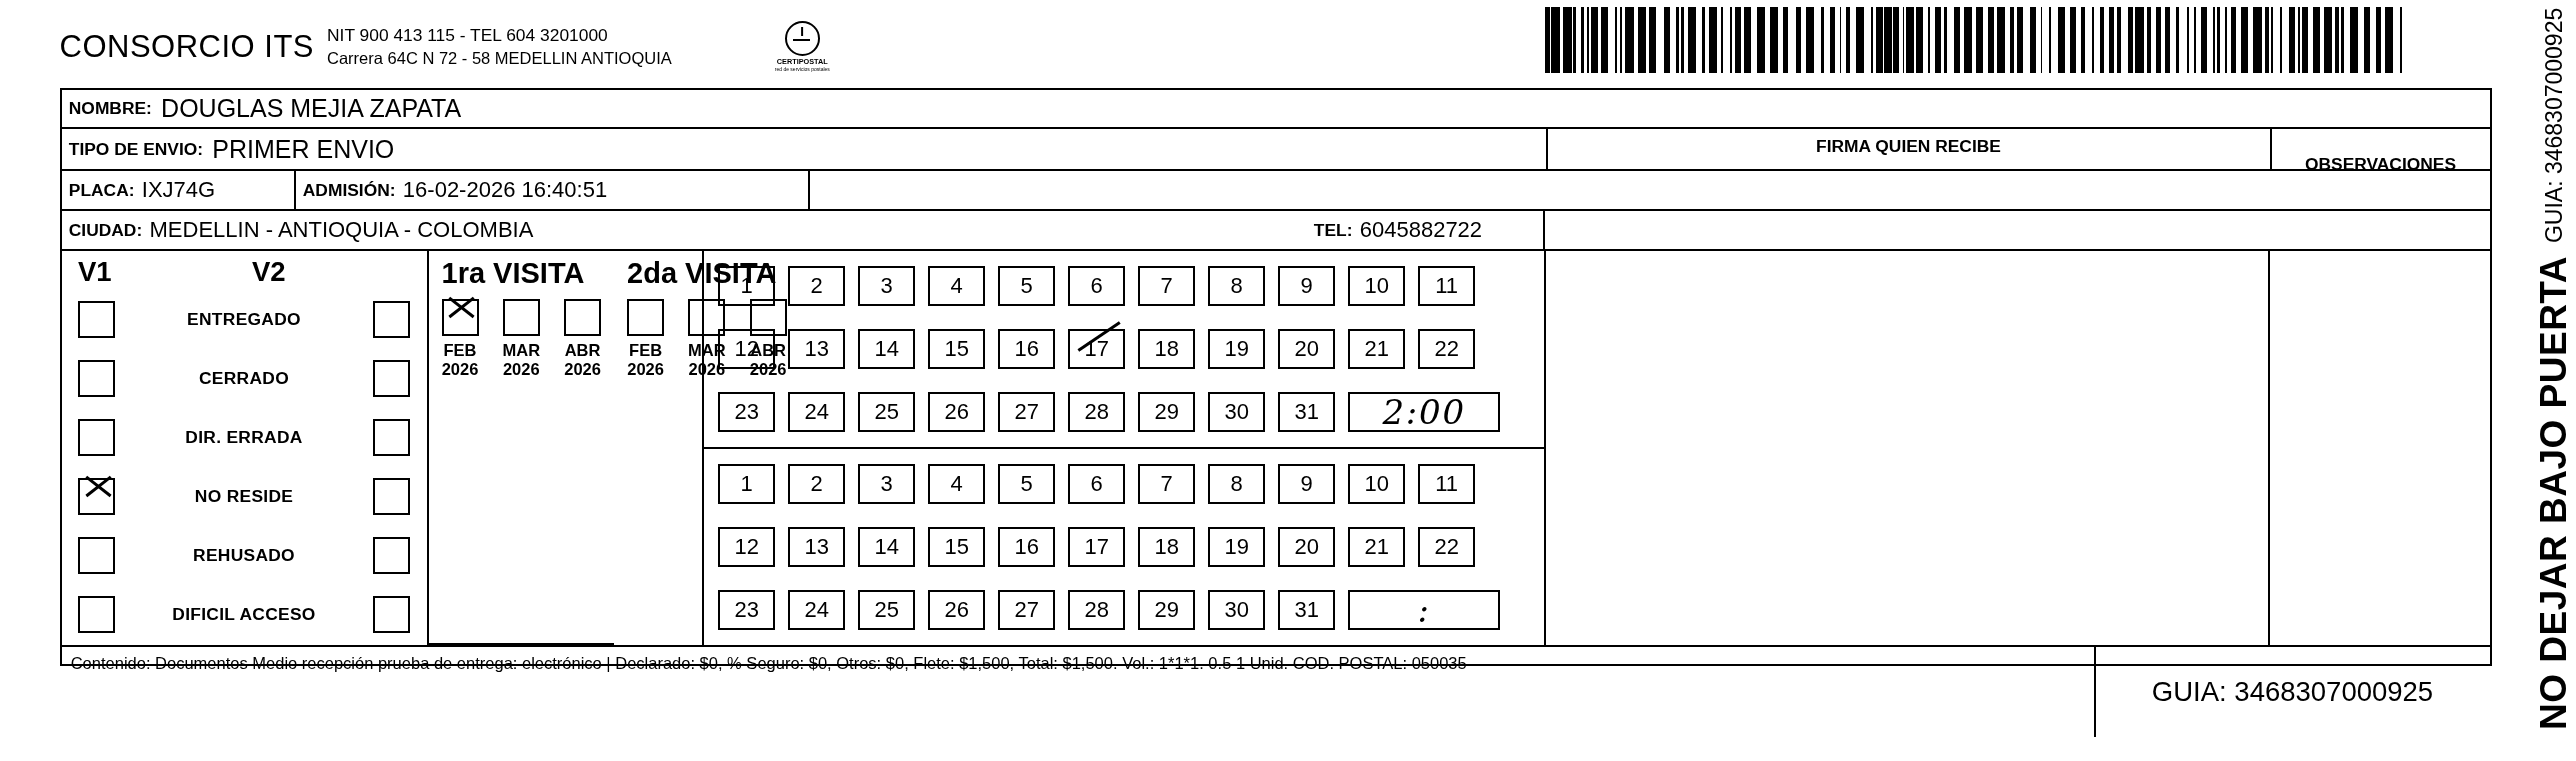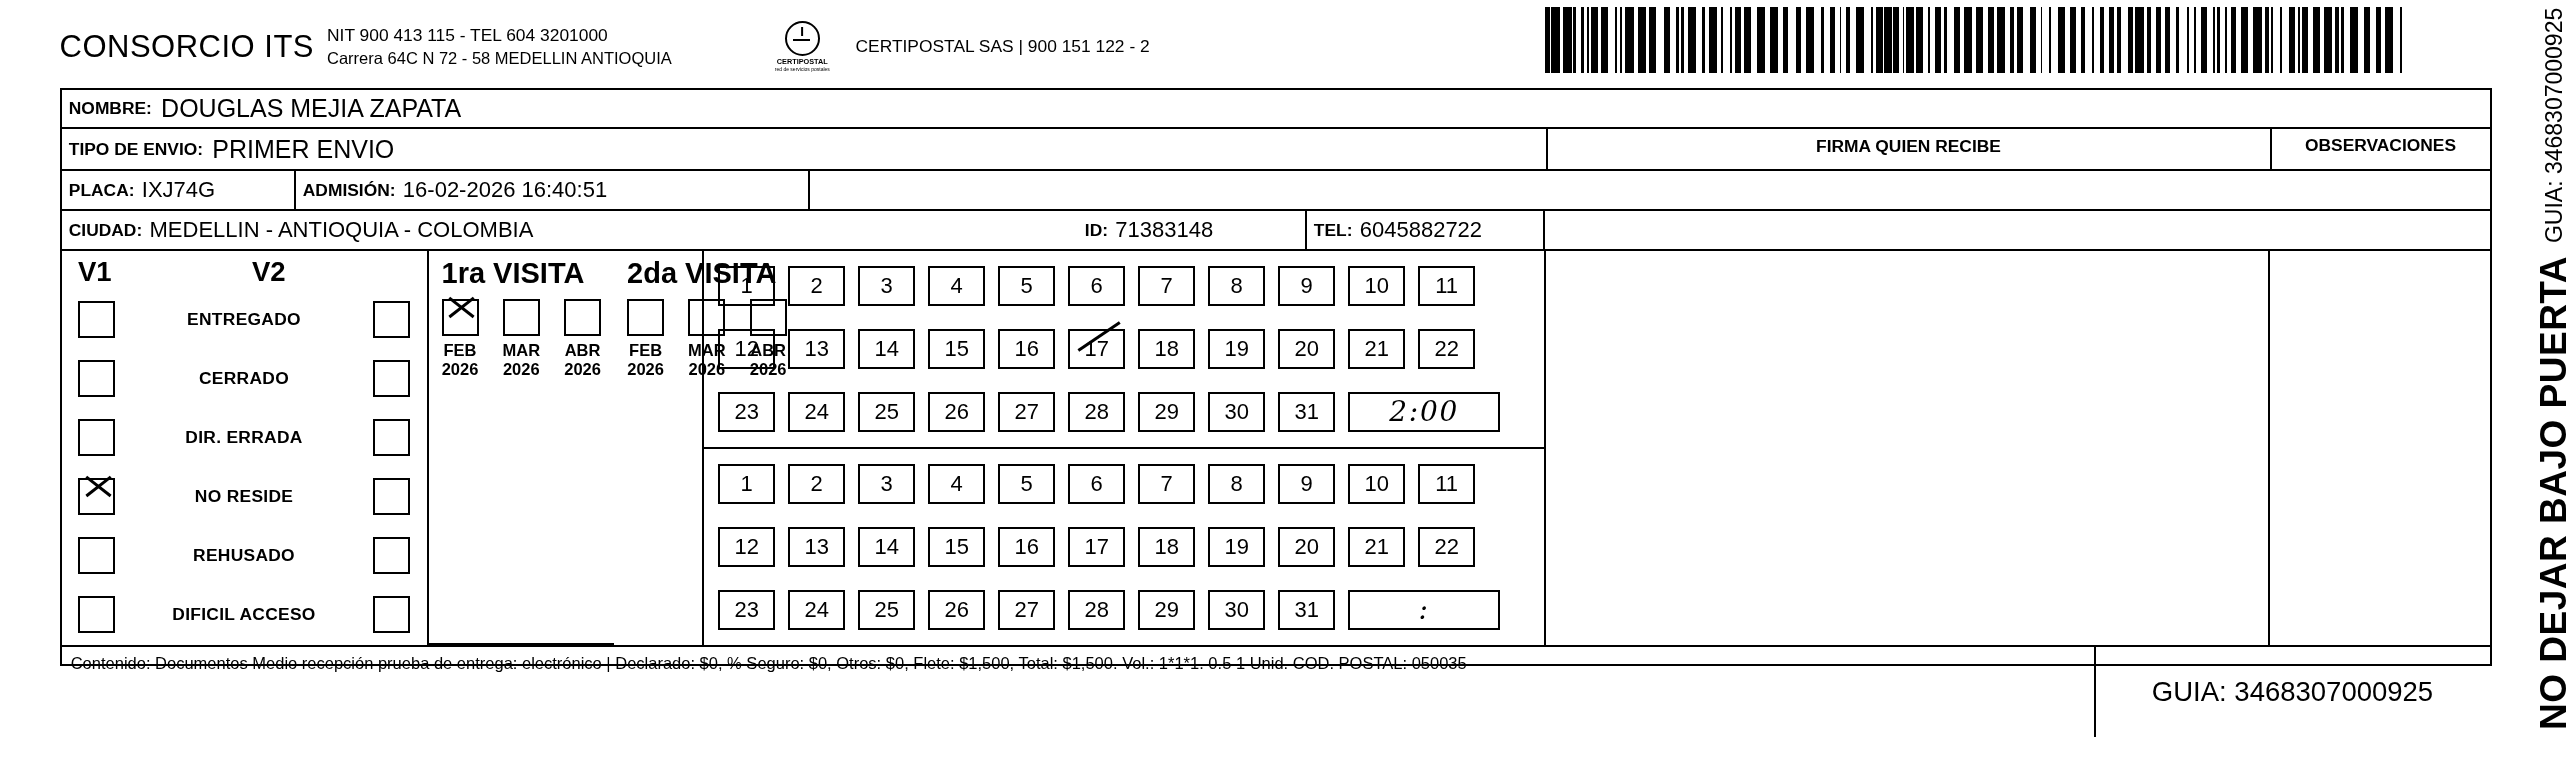--- a/index.html
+++ b/index.html
@@ -134,21 +134,21 @@
     padding-top: 7.3px;
     font-size: 17.4px;
     font-weight: bold;
   }
   .panel-obs {
     width: 220px;
     box-sizing: border-box;
     border-left: 2.3px solid #000;
     display: flex;
     justify-content: center;
-    padding-top: 6px;
+    padding-top: 25px;
     font-size: 17.4px;
     font-weight: bold;
   }
 
   
   .mid {
     display: flex;
     height: 396px;
     box-sizing: border-box;
     border-bottom: 2.3px solid #000;
@@ -262,21 +262,21 @@
   .day.struck:after {
     content: "";
     position: absolute;
     left: 3.7px; top: 3.7px;
     width: 50px; height: 2.8px;
     background: #000;
     transform: rotate(-34deg);
   }
   .hand {
     font-family: "DejaVu Serif", serif;
-    font-size: 28px;
+    font-size: 34px;
     font-style: italic;
     letter-spacing: 1.8px;
   }
 
   
   .sig-area {
     width: 724px;
     box-sizing: border-box;
     border-right: 2.3px solid #000;
   }
@@ -352,21 +352,20 @@
       <div class="l2">Carrera 64C N 72 - 58 MEDELLIN ANTIOQUIA</div>
     </div>
 
     <div class="certi-logo">
       <div class="ring"></div>
       <div class="nm">CERTIPOSTAL</div>
       <div class="nm2">red de servicios postales</div>
     </div>
 
     <div class="hdr-block">
-      <div>CERTIPOSTAL SAS | 900 151 122 - 2</div>
     </div>
   </div>
 
   <div class="barcode" id="barcode">
       <i style="width: 4.6px;"></i>
       <i style="width: 1.8px; background: transparent;"></i>
       <i style="width: 8.3px;"></i>
       <i style="width: 3.7px; background: transparent;"></i>
       <i style="width: 8.3px;"></i>
       <i style="width: 1.8px; background: transparent;"></i>
@@ -574,24 +573,20 @@
         <span class="lbl">ADMISIÓN:</span>
         <span class="val-sm">16-02-2026 16:40:51</span>
       </div>
       <div class="cell" style="width:945px;"></div>
     </div>
 
     <div class="row r5">
       <div class="cell" style="flex:1;">
         <span class="lbl">CIUDAD:</span>
         <span class="val-sm">MEDELLIN - ANTIOQUIA - COLOMBIA</span>
-      </div>
-      <div class="cell vsep" style="width:229px;">
-        <span class="lbl">ID:</span>
-        <span class="val-sm">71383148</span>
       </div>
       <div class="cell vsep" style="width:238px;">
         <span class="lbl">TEL:</span>
         <span class="val-sm">6045882722</span>
       </div>
       <div class="cell" style="width:945px;"></div>
     </div>
 
     <div class="mid">
 

